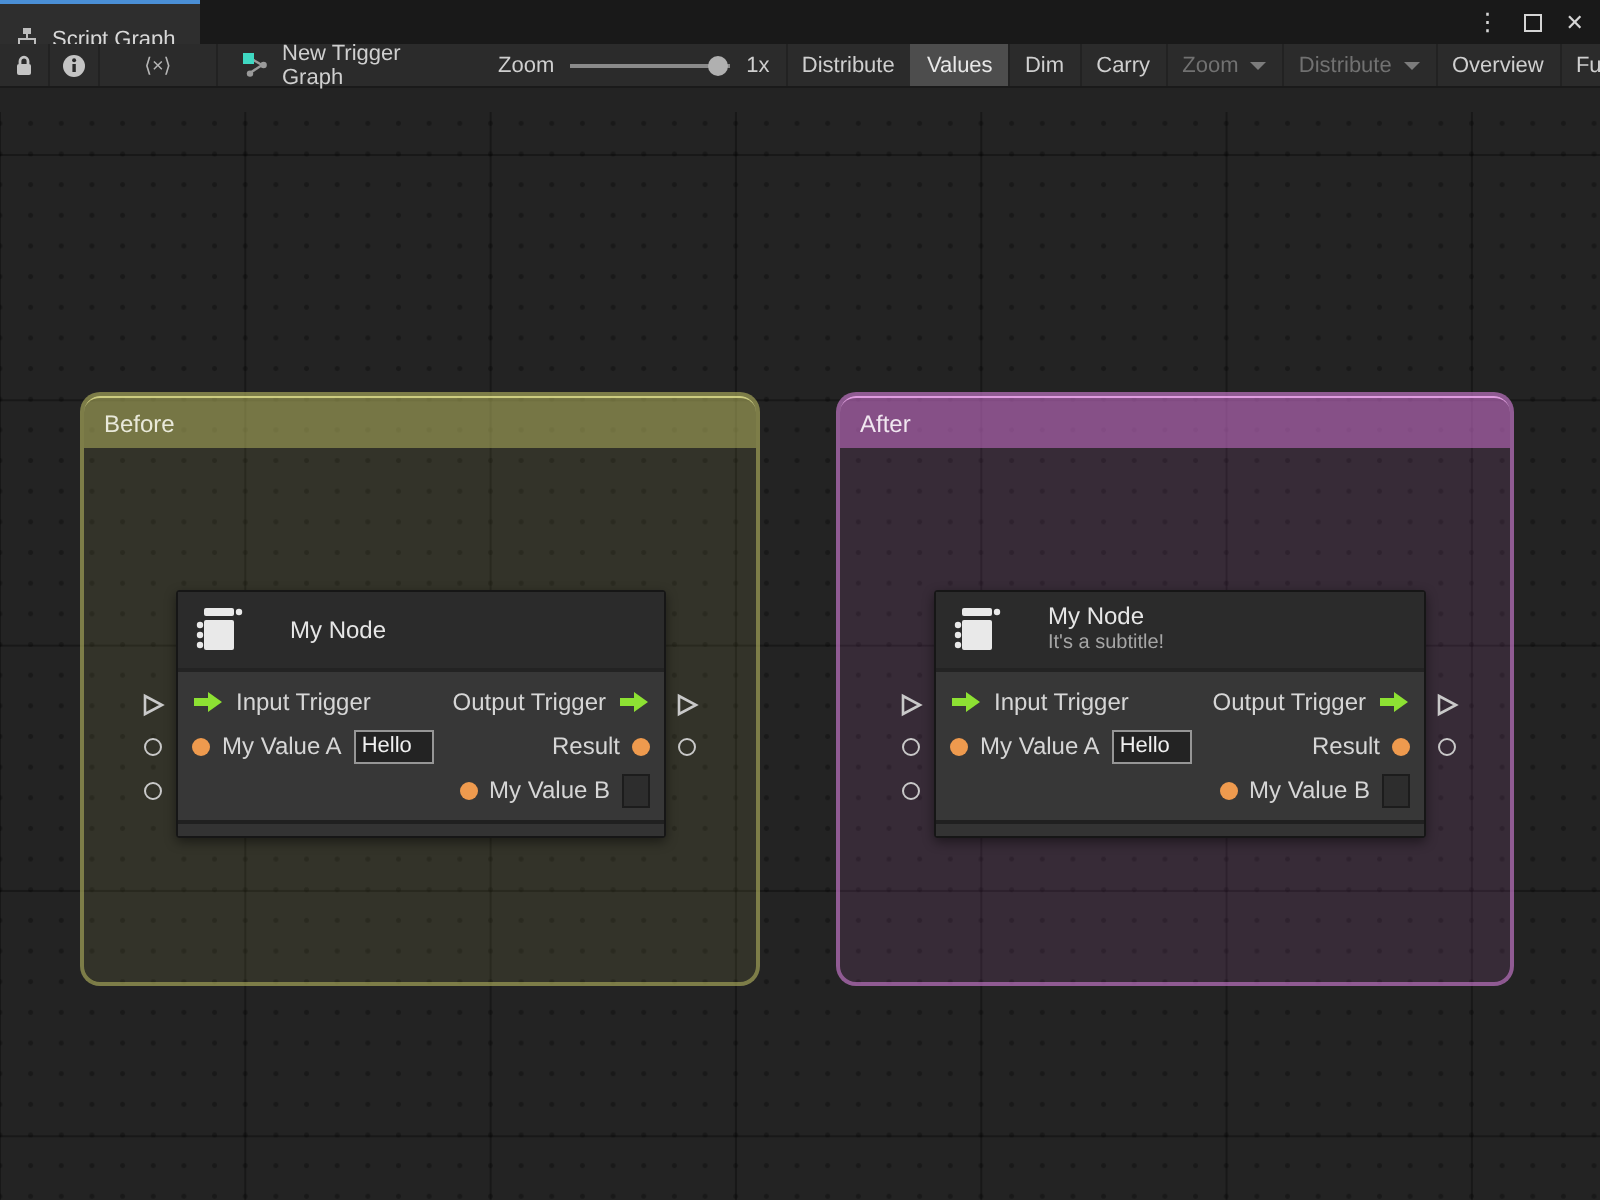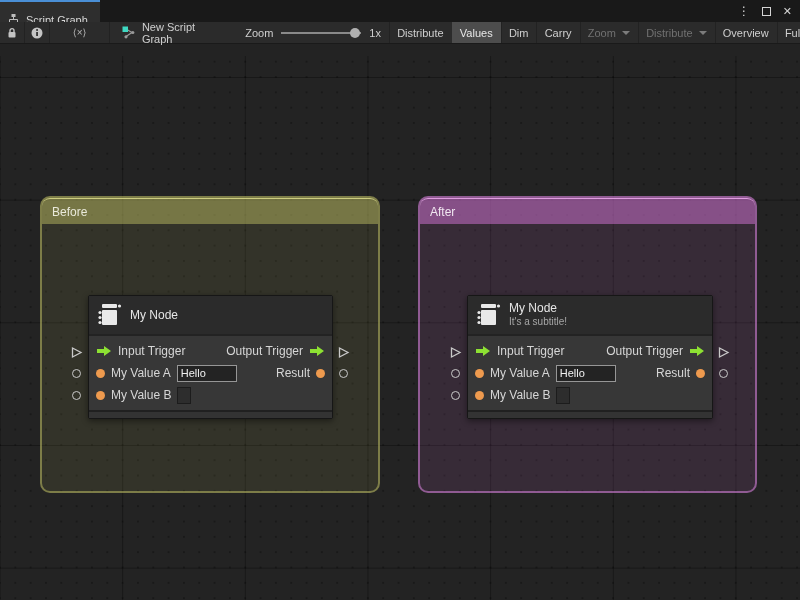--- a/index.html
+++ b/index.html
@@ -61,31 +61,31 @@
                  border-color:rgba(204,123,208,0.6); background:rgba(190,100,195,0.13); }
   .group-after .ghead { background:rgba(214,118,216,0.5); border-top-color:rgba(240,170,240,0.85);
                         color:#f0e6f0; }
 
   
   .vnode { position:absolute; background:#373737; border:1px solid #161616; border-radius:2px;
            box-shadow:0 2px 6px rgba(0,0,0,0.45); color:#d6d6d6; font-size:12px; }
   .node-before { left:88px; top:239px; width:245px; }
   .node-after  { left:467px; top:239px; width:246px; }
   .vheader { height:40px; background:#2b2b2b; border-bottom:2px solid #232323; display:flex;
-             align-items:center; padding:0 8px; gap:7px; }
+             align-items:center; padding:0 8px; gap:22px; }
   .vtitles { display:flex; flex-direction:column; justify-content:center; line-height:1.25; }
   .vtitle { color:#e6e6e6; }
   .vsub { color:#a6a6a6; font-size:10px; }
   .vsub:empty { display:none; }
   .vbody { padding:4px 0; }
-  .vrow { height:22px; display:flex; align-items:center; padding:0 7px; gap:6px; }
+  .vrow { height:22px; display:flex; align-items:center; padding:0 7px; gap:6px;justify-content:flex-end; }
   .rlabel-right { margin-left:auto; }
   .vfooter { height:8px; background:#333333; border-top:2px solid #202020; }
   .pin-dot { width:9px; height:9px; border-radius:50%; background:#ee9a4e; flex:none; }
-  .valfield { width:60px; height:17px; background:#232323; border:1px solid #969696; color:#f0f0f0;
+  .valfield { width:40px; height:17px; background:#232323; border:1px solid #969696; color:#f0f0f0;
               font-size:11px; padding:0 3px; font-family:"Liberation Sans", sans-serif; }
   .valfield.small { width:14px; border-color:#1c1c1c; background:#2d2d2d; }
 
   
   .ext { position:absolute; }
   .ext-circ { width:9px; height:9px; border:1.4px solid #c9c9c9; border-radius:50%; }
 
   svg { display:block; }
 </style>
 </head>
@@ -138,21 +138,21 @@
     <div class="tdiv"></div>
     <div class="newgraph">
       <span>
         <svg width="14" height="13" viewBox="0 0 14 13">
           <path d="M4 3 L10 6.5 L4 10.5" stroke="#9a9a9a" stroke-width="1.2" fill="none"></path>
           <rect x="0.5" y="0.5" width="5.5" height="5.5" fill="#3fd8c2"></rect>
           <circle cx="10.8" cy="6.5" r="1.6" fill="#9a9a9a"></circle>
           <circle cx="4" cy="10.8" r="1.6" fill="#9a9a9a"></circle>
         </svg>
       </span>
-      <span>New Script Graph</span>
+      <span>New Trigger Graph</span>
     </div>
     <div class="zoom-wrap">
       <span>Zoom</span>
       <span class="slider">
         <span class="track"></span>
         <span class="handle"></span>
       </span>
       <span>1x</span>
     </div>
 

